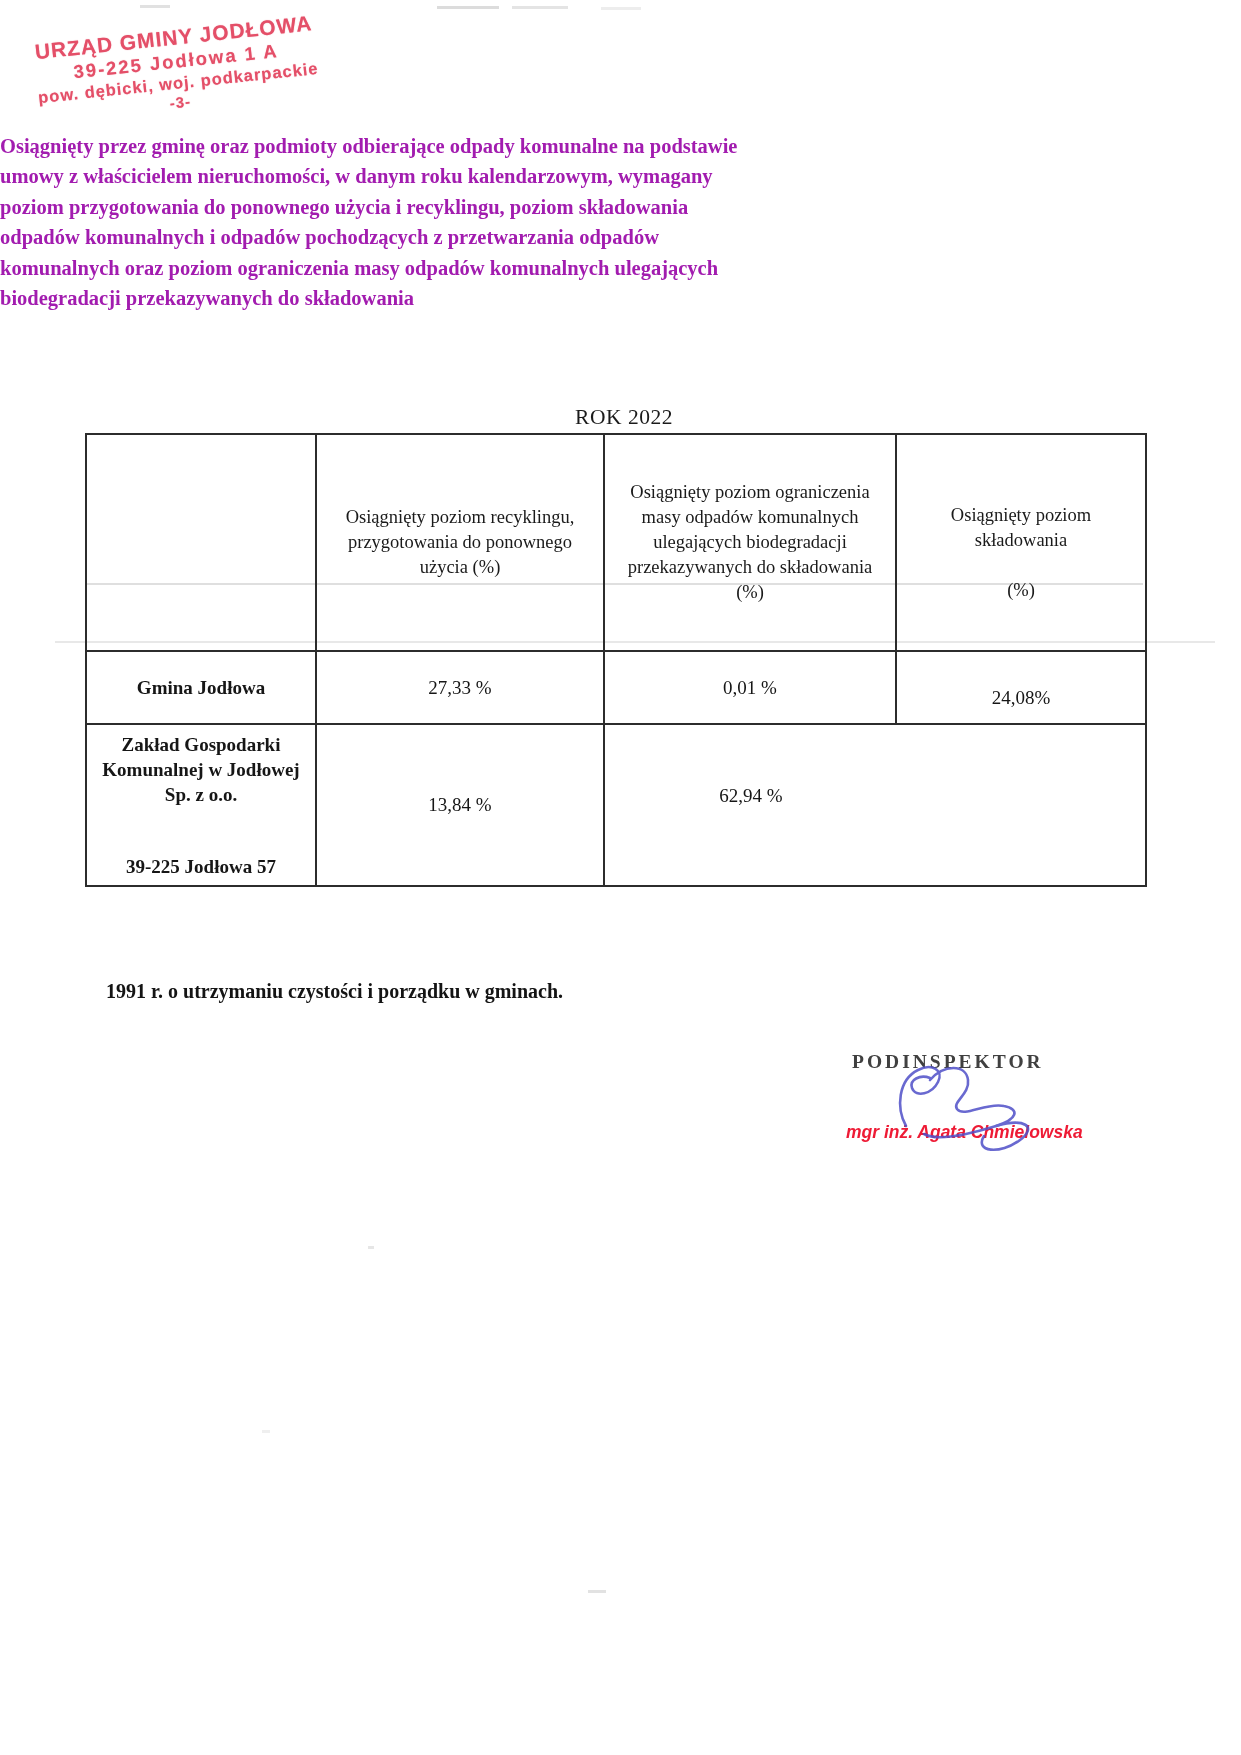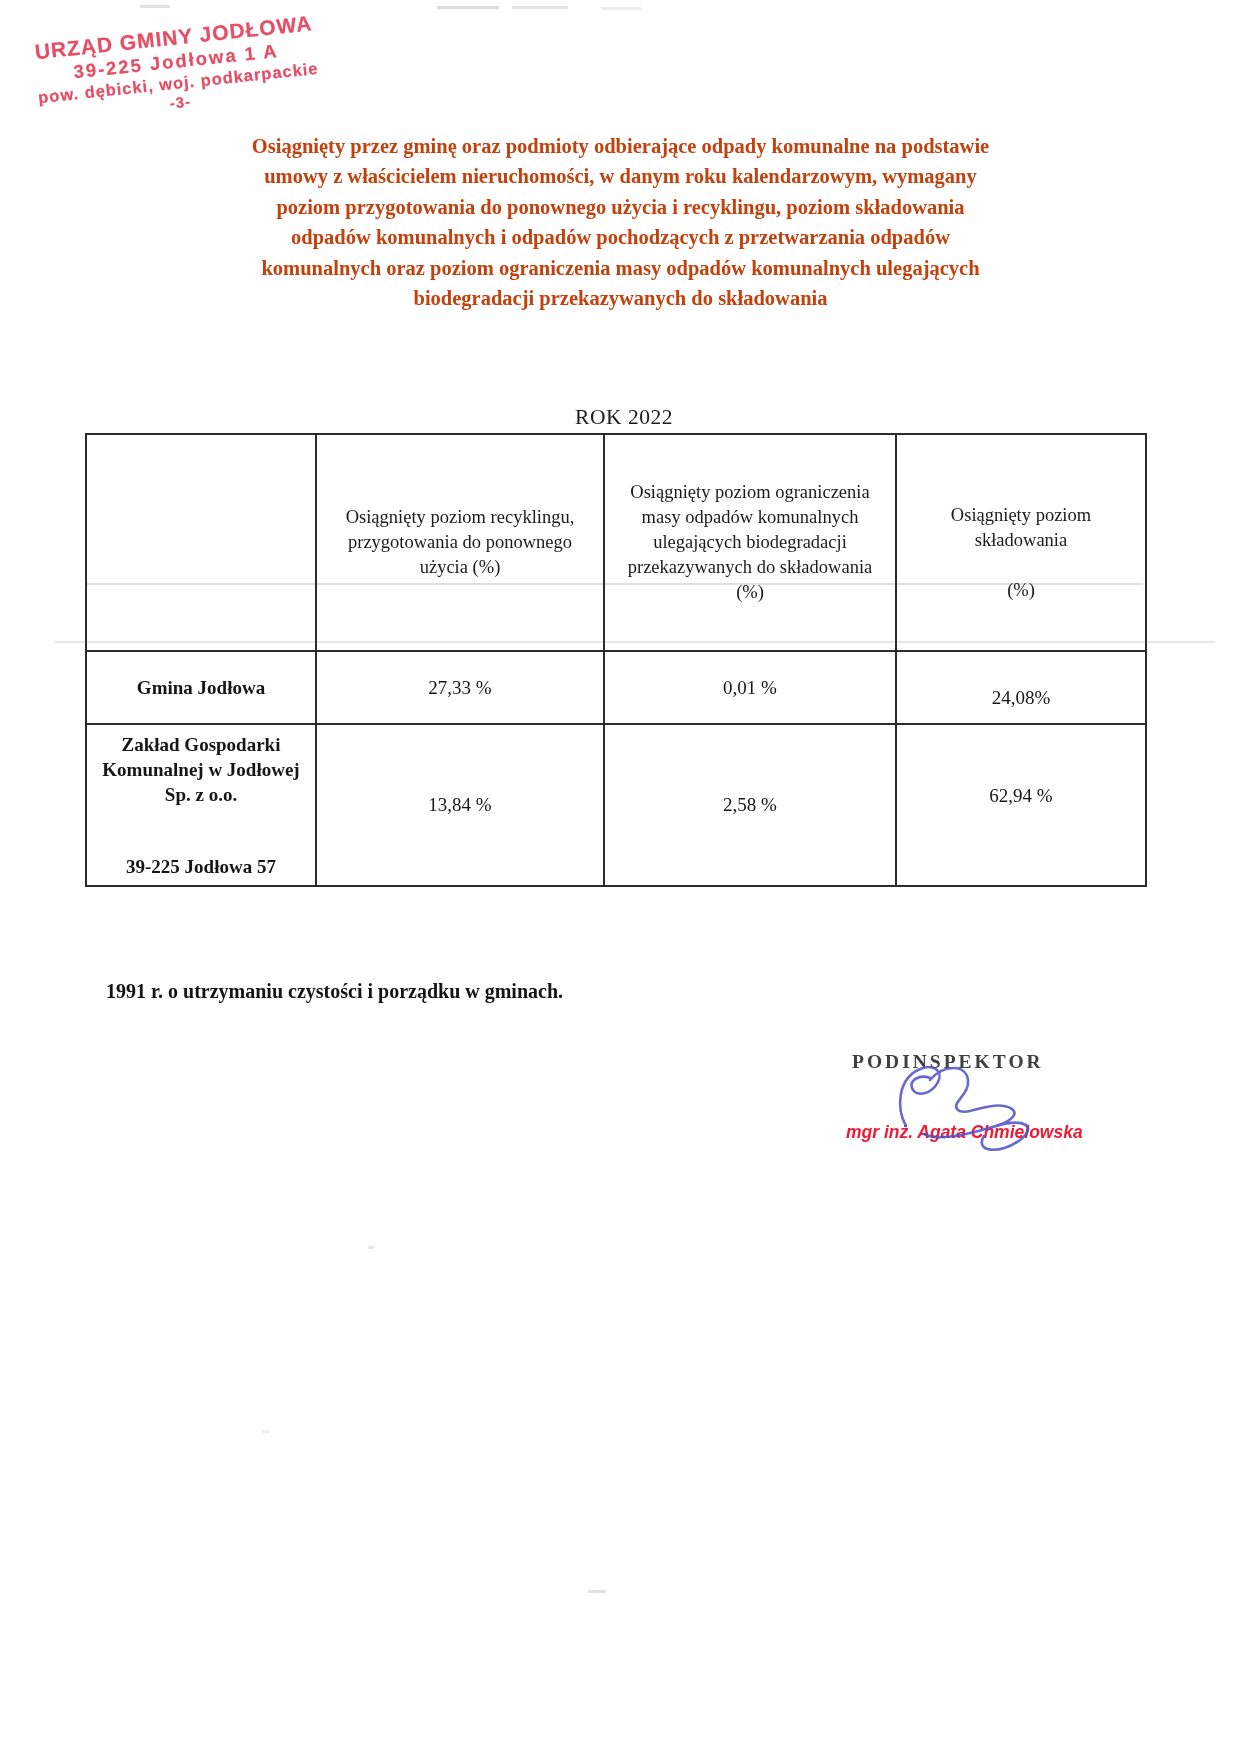--- a/index.html
+++ b/index.html
@@ -39,26 +39,26 @@
   .stamp-line2 { font-size: 18.5px; line-height: 23px; letter-spacing: 2px; }
   .stamp-line3 { font-size: 16.5px; line-height: 21px; letter-spacing: 1px; }
   .stamp-line4 { font-size: 15px; line-height: 18px; letter-spacing: 1px; }
 
   
   .doc-title {
     position: absolute;
     left: 0;
     right: 0;
     top: 131px;
-    text-align: center;
+    text-align: left;
     font-size: 20.5px;
     font-weight: bold;
     line-height: 30.4px;
     white-space: pre-line;
-    color: #c2410c;
+    color: #a21caf;
   }
 
   
   .year {
     position: absolute;
     left: 0;
     right: 0;
     top: 405px;
     text-align: center;
     font-size: 21.5px;
@@ -193,21 +193,20 @@
 
     <div class="cell entity-cell last-row">
       <div>
         <div class="entity-block">Zakład Gospodarki
 Komunalnej w Jodłowej
 Sp. z o.o.</div>
         <div class="entity-address">39-225 Jodłowa 57</div>
       </div>
     </div>
     <div class="cell value-cell last-row">13,84 %</div>
-    <div class="cell value-cell last-row">2,58 %</div>
     <div class="cell value-cell last-row last-col v-high">62,94 %</div>
   </div>
 
   <p class="note">
     <span class="note-line2">1991 r. o utrzymaniu czystości i porządku w gminach.</span>
   </p>
 
   <div class="sig-title">PODINSPEKTOR</div>
   <div class="sig-name">mgr inż. Agata Chmielowska</div>
   <svg class="sig-ink" width="190" height="110" viewBox="0 0 190 110">

